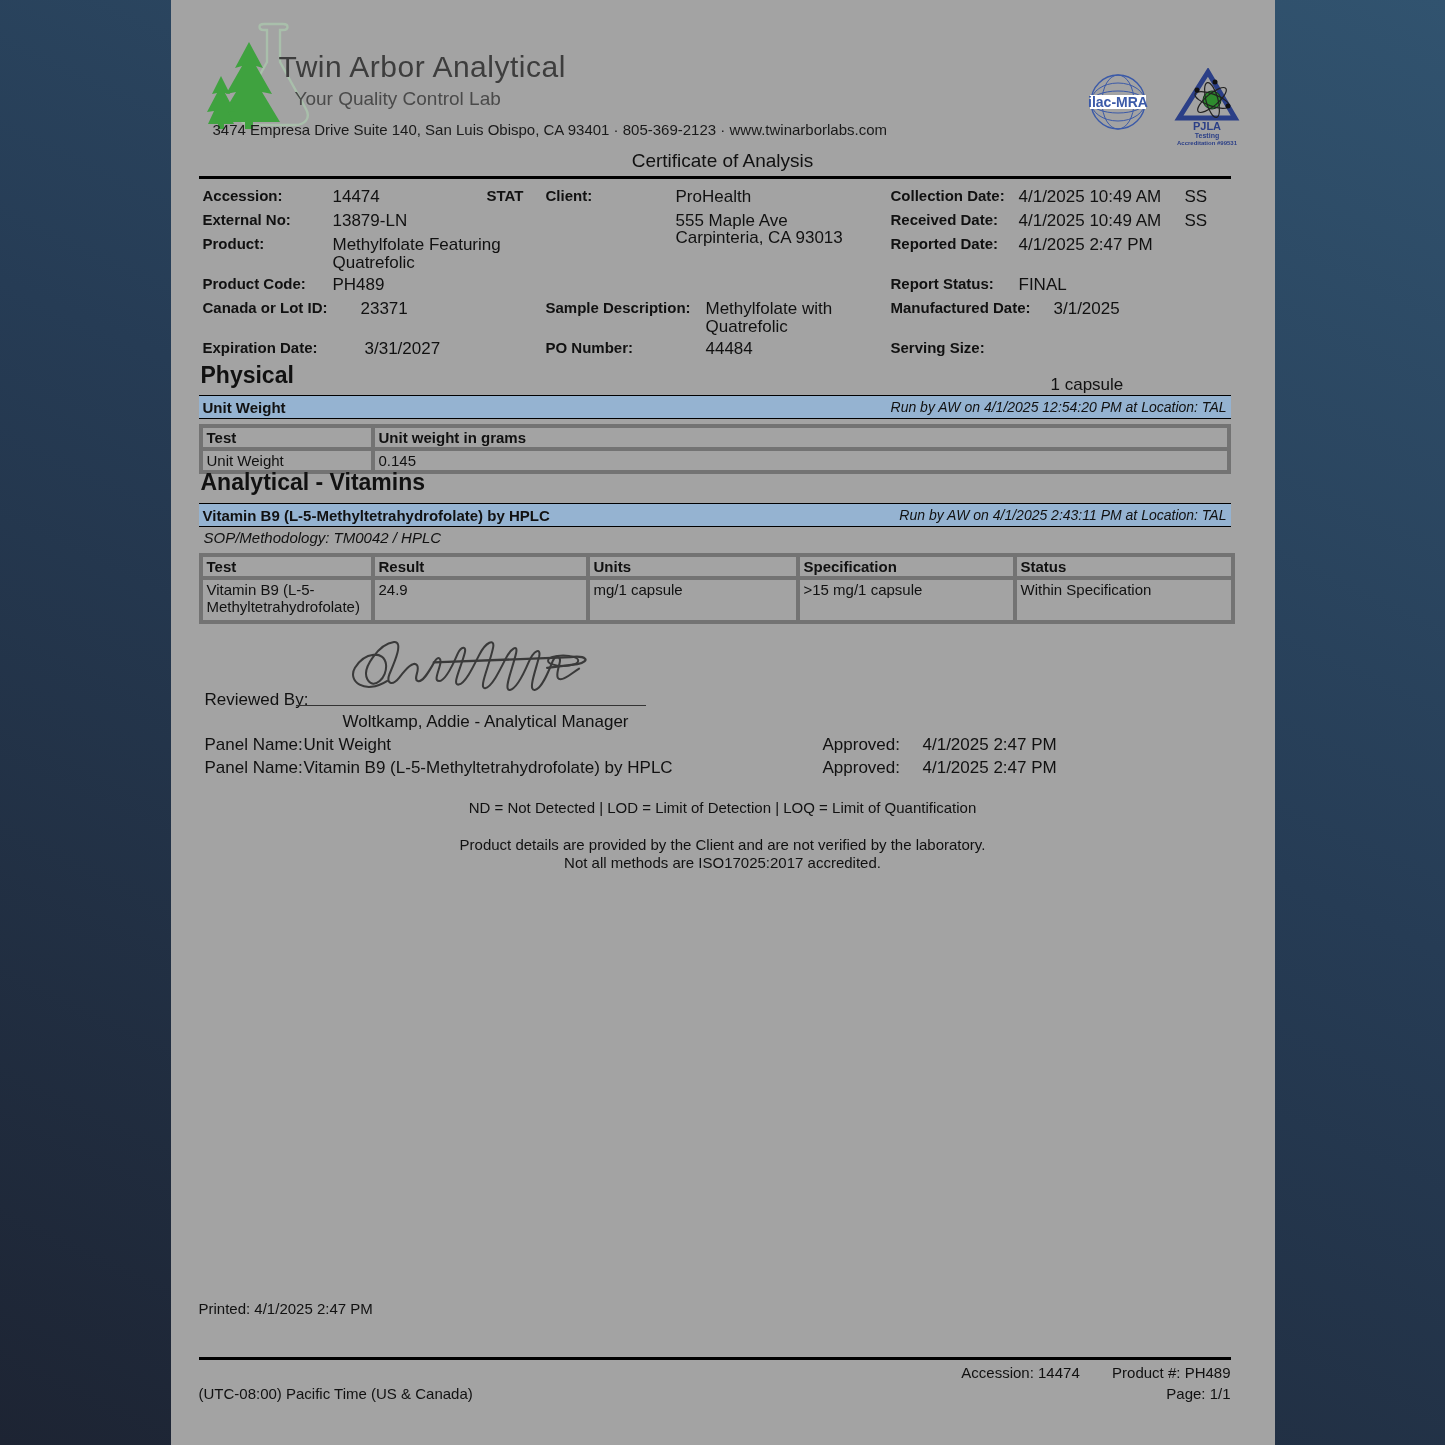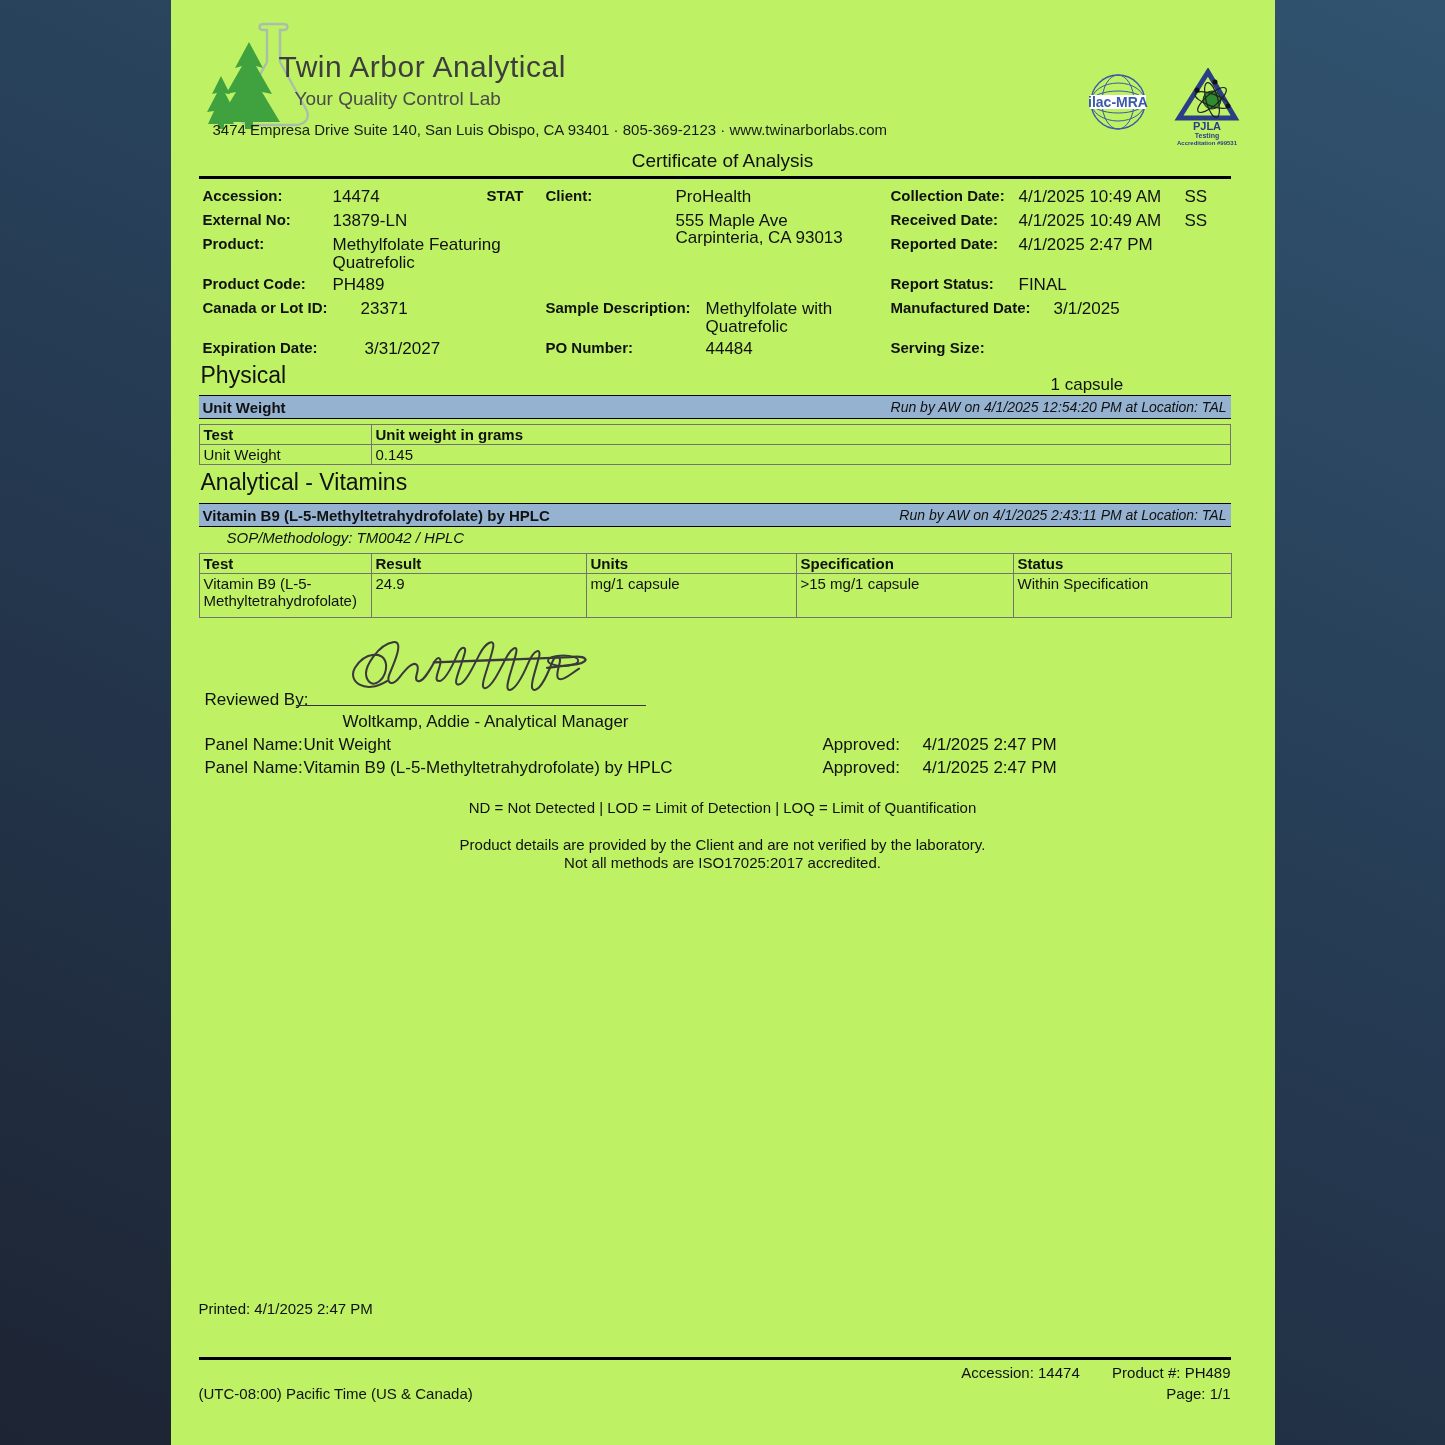--- a/index.html
+++ b/index.html
@@ -7,45 +7,45 @@
   body {
     width:1445px; height:1445px;
     background: linear-gradient(205deg, var(--bg-top,#31536f) 0%, #263c55 45%, var(--bg-bottom,#1d2433) 100%);
     font-family:"Liberation Sans", sans-serif;
     overflow:hidden;
   }
   .page {
     position:relative;
     width:1104px; height:1445px;
     margin:0 auto;
-    background:#bef264;
+    background:#a3a3a3;
     color:#111;
   }
   .abs { position:absolute; }
   .lbl { font-weight:bold; font-size:15px; white-space:nowrap; }
   .txt { font-size:17px; white-space:nowrap; }
   .company-name { font-size:30px; color:#3d3d3d; letter-spacing:.5px; }
   .tagline { font-size:19px; color:#4a4a4a; }
   .address { font-size:15px; color:#1a1a1a; }
   .doc-title { font-size:19px; width:100%; text-align:center; }
   .rule { background:#000; }
-  .section-heading { font-size:23px; font-weight:normal; }
+  .section-heading { font-size:23px; font-weight:bold; }
   .banner {
     background: var(--banner-blue,#95b3d1);
     border-top:1px solid #000; border-bottom:1px solid #000;
     height:24px; width:1032px;
     display:flex; justify-content:space-between; align-items:center;
     padding:0 4px;
   }
   .banner .b-title { font-weight:bold; font-size:15px; }
   .banner .b-run { font-style:italic; font-size:14px; }
   .sop { font-style:italic; font-size:15px; }
   table.grid { border-collapse:collapse; width:1032px; table-layout:fixed; }
   table.grid th, table.grid td {
-    border:1px solid #737373; font-size:15px; text-align:left;
+    border:4px solid #737373; font-size:15px; text-align:left;
     padding:1px 4px; vertical-align:top;
   }
   table.grid th { font-weight:bold; }
   .centered { width:100%; text-align:center; font-size:15px; }
   .sig-line { border-bottom:1px solid #333; }
   .footer-left, .footer-right { font-size:15px; }
   .tree { fill: var(--tree-green,#3fa23f); }
   .accr-text { font-weight:bold; fill:#2b3f87; }
 </style>
 </head>
@@ -172,21 +172,21 @@
       <td>0.145</td>
     </tr>
   </tbody>
     </table>
 
   <div class="abs section-heading" style="left:30px; top:469px;">Analytical - Vitamins</div>
   <div class="abs banner" style="left:28px; top:503px;">
     <span class="b-title">Vitamin B9 (L-5-Methyltetrahydrofolate) by HPLC</span>
     <span class="b-run">Run by AW on 4/1/2025 2:43:11 PM at Location: TAL</span>
   </div>
-  <div class="abs sop" style="left:56px; top:529px;">SOP/Methodology: TM0042 / HPLC</div>
+  <div class="abs sop" style="left:33px; top:529px;">SOP/Methodology: TM0042 / HPLC</div>
   <table class="grid abs" style="left:28px; top:553px;">
     <colgroup>
       <col style="width:172px">
         <col style="width:215px">
         <col style="width:210px">
         <col style="width:217px">
         <col style="width:218px">
     </colgroup>
     <tbody>
         <tr>

